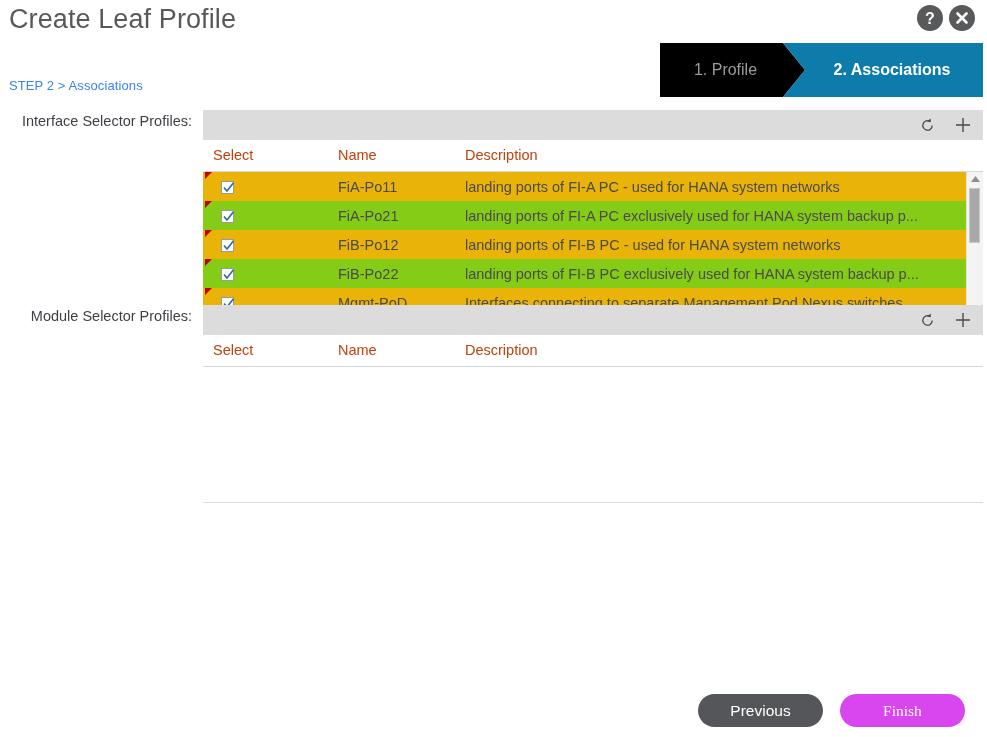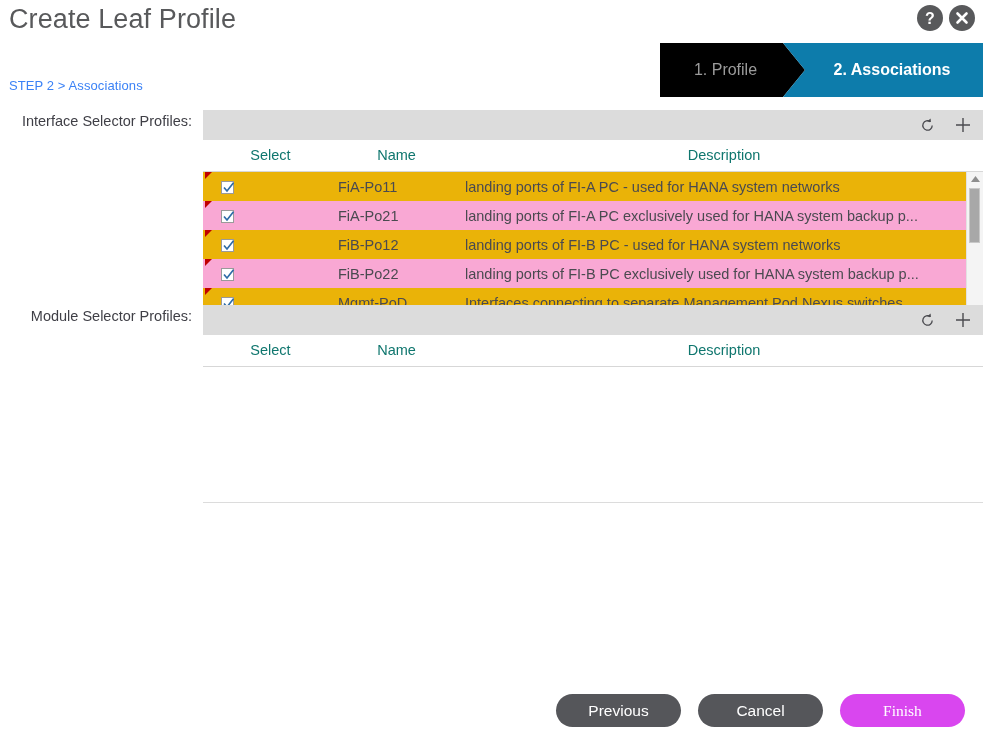--- a/index.html
+++ b/index.html
@@ -134,42 +134,42 @@
     height: 20px;
   }
 
   table.grid {
     border-collapse: collapse;
     width: 100%;
     table-layout: fixed;
     font-size: 14.5px;
   }
   table.grid th {
-    text-align: center;
+    text-align: left;
     font-weight: 400;
-    color: #0f766e;
+    color: #c2410c;
     padding: 7px 0 8px 10px;
     border-bottom: 1px solid #d7d7d7;
     font-size: 14.5px;
   }
   table.grid td {
     padding: 2px 0 2px 10px;
     color: #4a4a50;
     height: 25px;
     vertical-align: middle;
     white-space: nowrap;
     overflow: hidden;
     text-overflow: ellipsis;
   }
   col.c-select { width: 125px; }
   col.c-name   { width: 127px; }
   col.c-desc   { width: auto; }
 
   tr.row-odd td { background: #eab308; }
-  tr.row-even td { background: #f9a8d4; }
+  tr.row-even td { background: #84cc16; }
 
   .select-cell {
     position: relative;
   }
   .red-flag {
     position: absolute;
     left: 2px;
     top: 0px;
     width: 0;
     height: 0;
@@ -442,15 +442,14 @@
         <th>Description</th>
       </tr>
     </thead>
   </table>
 
   <div class="empty-body"></div>
 </div>
 
 <div class="footer">
   <button class="btn btn-secondary">Previous</button>
-  <button class="btn btn-secondary">Cancel</button>
   <button class="btn btn-primary">Finish</button>
 </div>
 
 </body></html>

